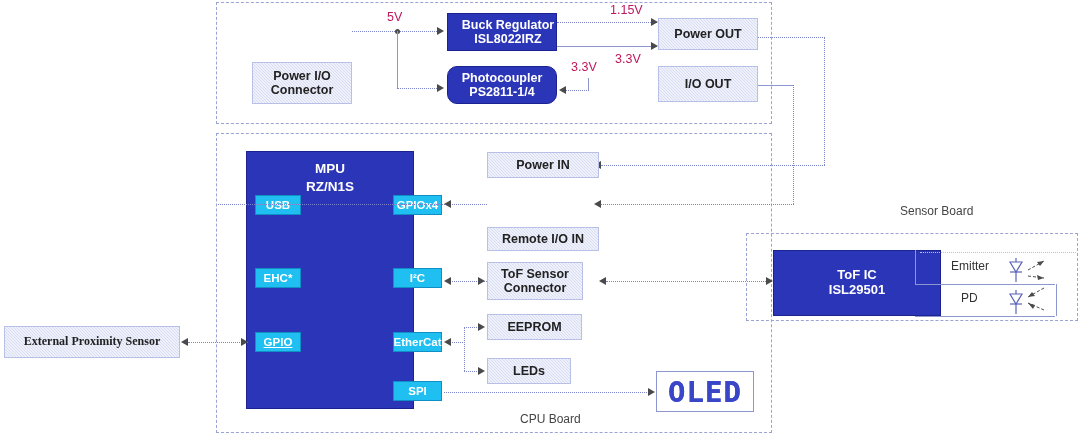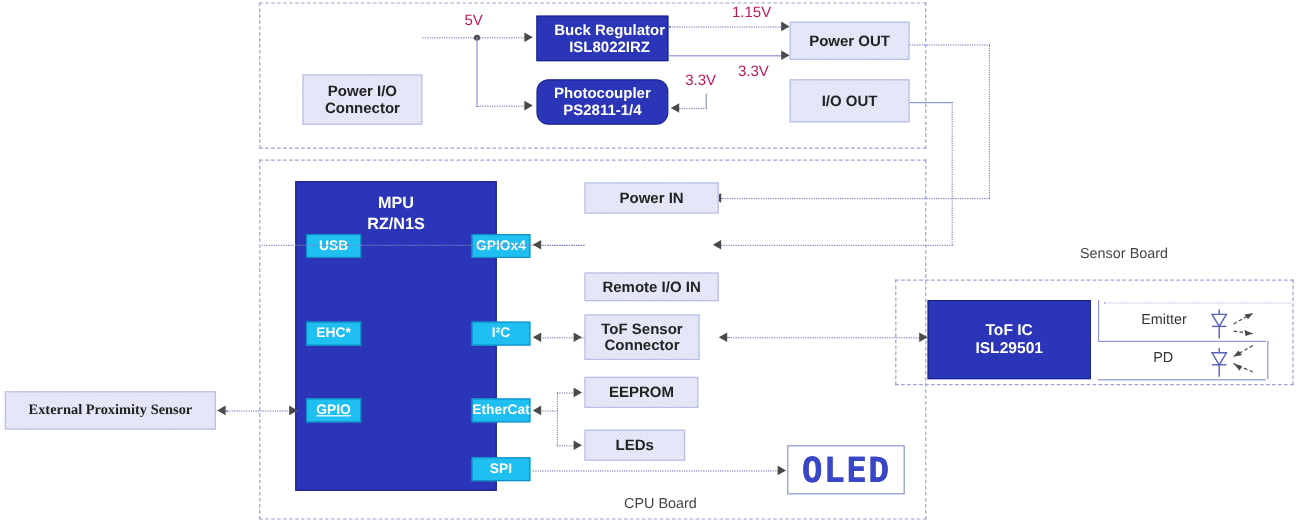--- a/index.html
+++ b/index.html
@@ -200,21 +200,21 @@
     <span class="oled-txt">OLED</span>
   </div>
 
   <div class="blk lav" style="left:4px;top:326px;width:176px;height:32px;font-size:12px;font-family:Liberation Serif, serif;">
     <span>External Proximity Sensor</span>
   </div>
   <div class="wire h" style="left:188px;top:342px;width:60px;"></div>
   <div class="arw l" style="left:181px;top:338px;"></div>
   <div class="arw r" style="left:241px;top:338px;"></div>
 
-  <div class="blk blue" style="left:773px;top:250px;width:136px;height:66px;font-size:13px;">
+  <div class="blk blue" style="left:773px;top:250px;width:168px;height:66px;font-size:13px;">
     <span>ToF IC</span>
     <span>ISL29501</span>
   </div>
 
   <div class="wire hs" style="left:915px;top:284px;width:140px;"></div>
   <div class="wire vs" style="left:915px;top:250px;height:34px;"></div>
   <div class="leaf" style="left:951px;top:259px;">Emitter</div>
   <div class="wire" style="left:920px;top:252px;width:156px;border-top:1px dotted #b9c0e8;"></div>
 
   <svg style="position:absolute;left:1006px;top:258px;width:70px;height:32px;">

